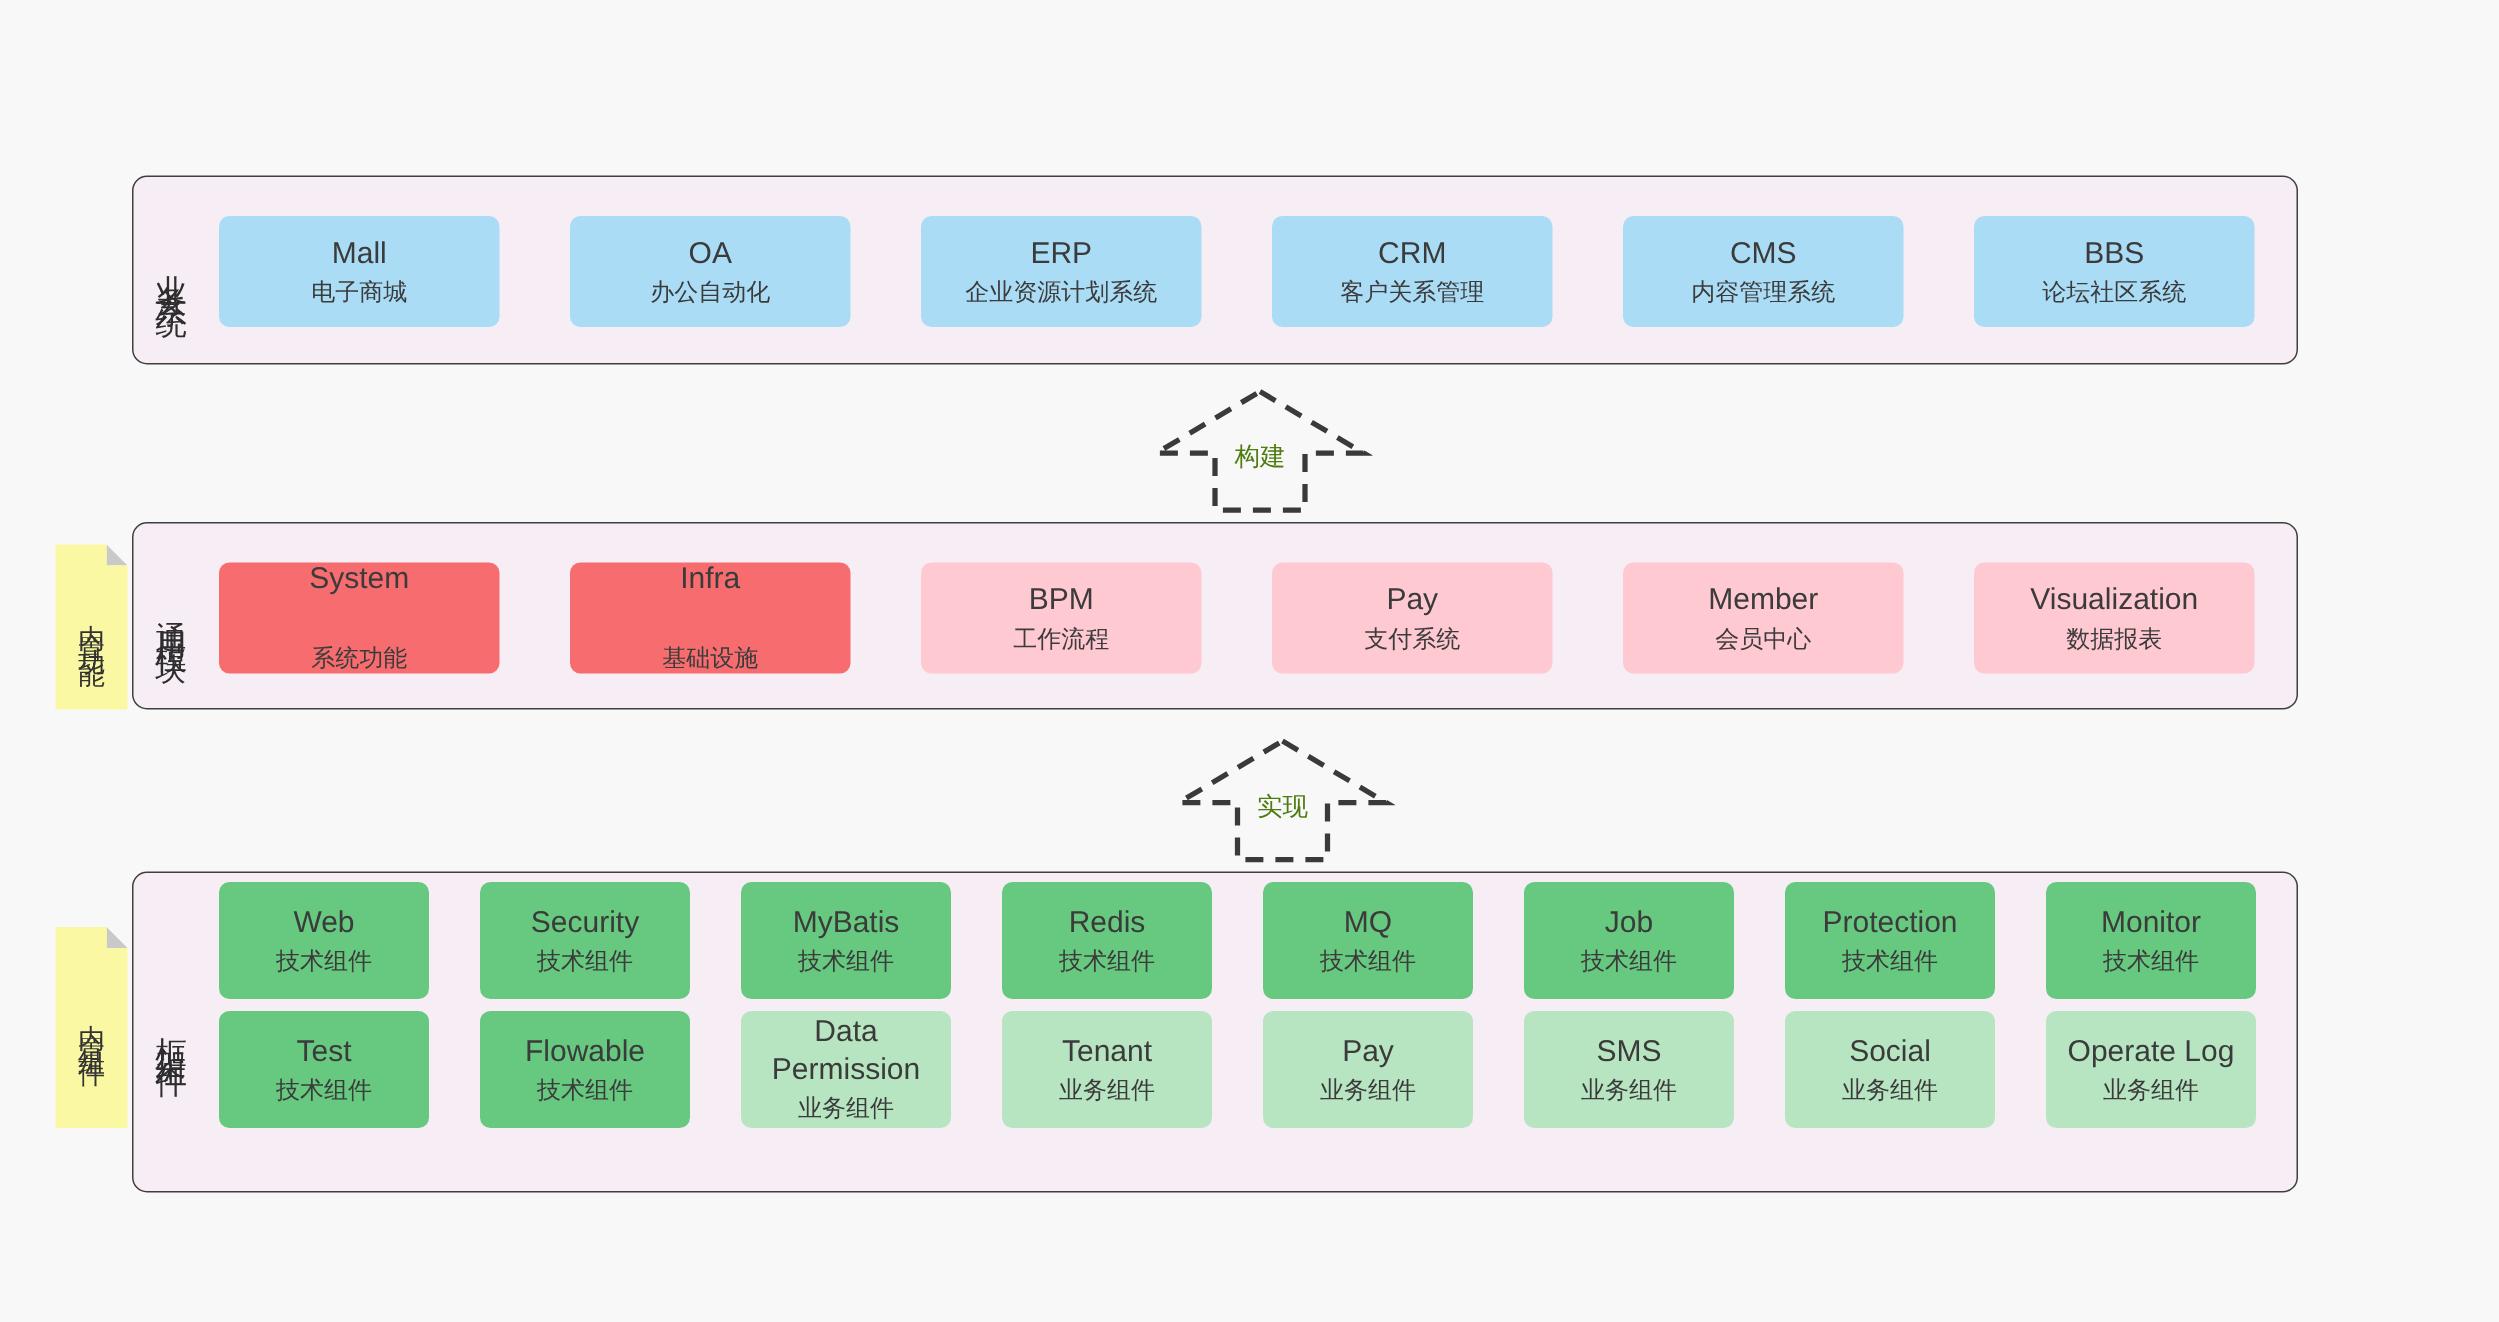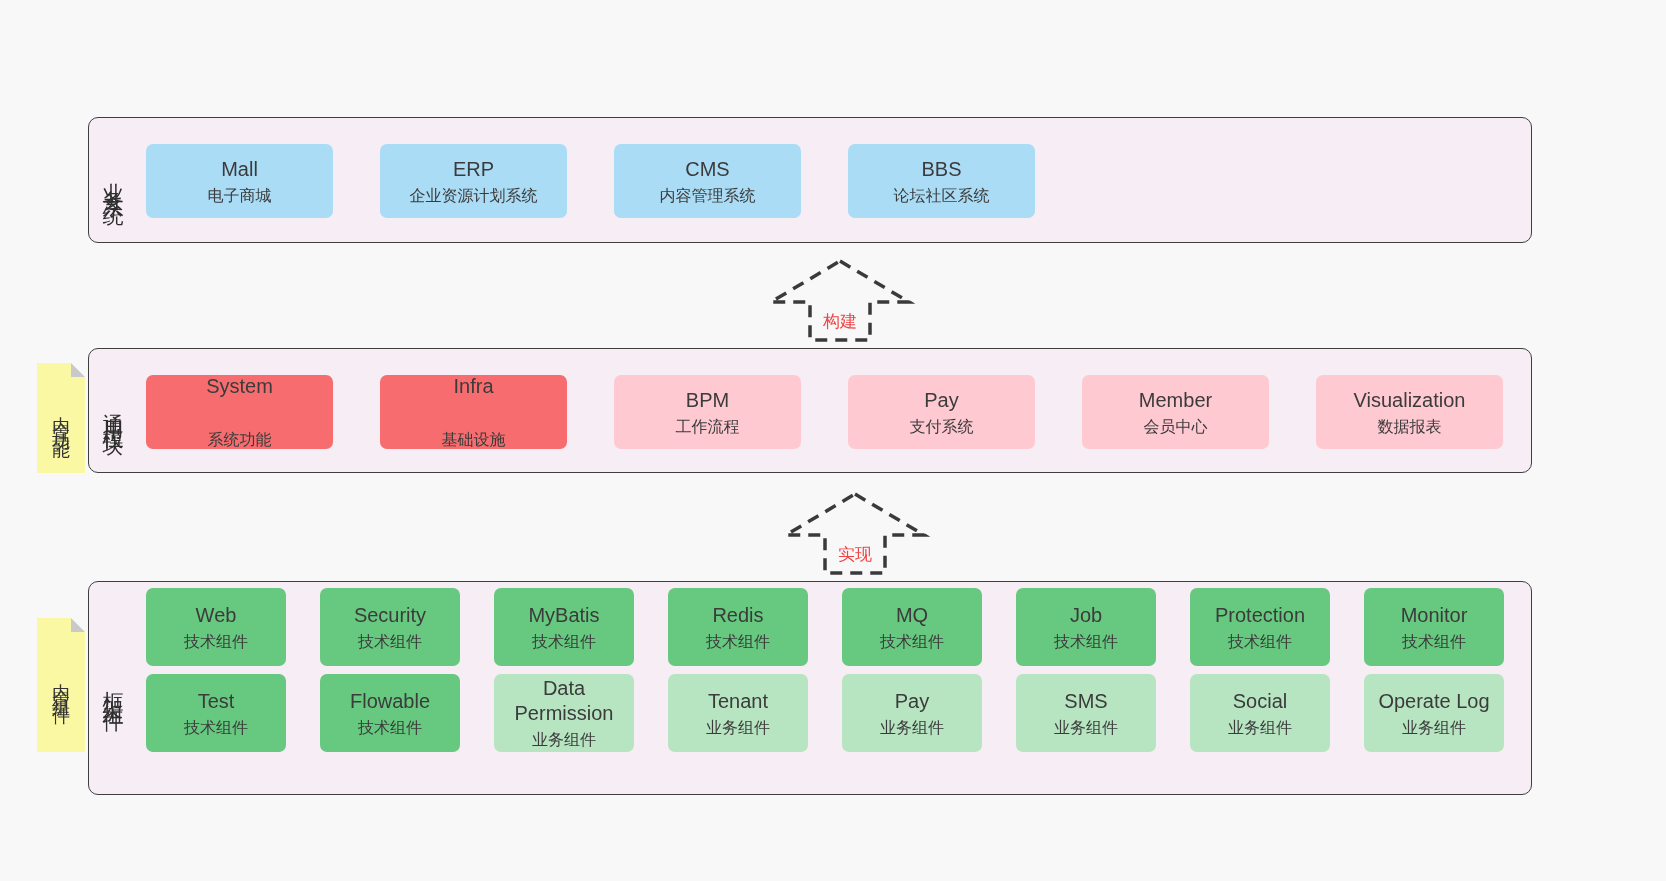--- a/index.html
+++ b/index.html
@@ -57,41 +57,49 @@
     position:absolute; top:0; right:0; width:14px; height:14px;
     background:var(--fold,#c9c9c9);
     clip-path:polygon(0 0, 100% 100%, 0 100%);
   }
   .arrow {
     position:absolute; width:150px; height:88px;
   }
   .arrow svg { display:block; width:100%; height:100%; }
   .arrow .arrow-label {
     position:absolute; left:50%; top:36px; transform:translateX(-50%);
-    background:var(--page-bg,#f9f8f9); font-size:17px; color:#ef4444;
-    padding:1px 3px; white-space:nowrap;margin-top:17px;
+    background:var(--page-bg,#f9f8f9); font-size:17px; color:#4d7c0f;
+    padding:1px 3px; white-space:nowrap;
   }
 </style>
 </head>
 <body>
 
 <div class="canvas">
 
   <div class="band band-business" style="top:117px;height:126px;">
     <div class="band-label">
       <span class="vtext">业务系统</span>
     </div>
     <div class="boxes-row">
       <div class="box blue">
         <span class="en">Mall</span>
         <span class="zh">电子商城</span>
       </div>
       <div class="box blue">
+        <span class="en">OA</span>
+        <span class="zh">办公自动化</span>
+      </div>
+      <div class="box blue">
         <span class="en">ERP</span>
         <span class="zh">企业资源计划系统</span>
+      </div>
+      <div class="box blue">
+        <span class="en">CRM</span>
+        <span class="zh">客户关系管理</span>
       </div>
       <div class="box blue">
         <span class="en">CMS</span>
         <span class="zh">内容管理系统</span>
       </div>
       <div class="box blue">
         <span class="en">BBS</span>
         <span class="zh">论坛社区系统</span>
       </div>
     </div>

